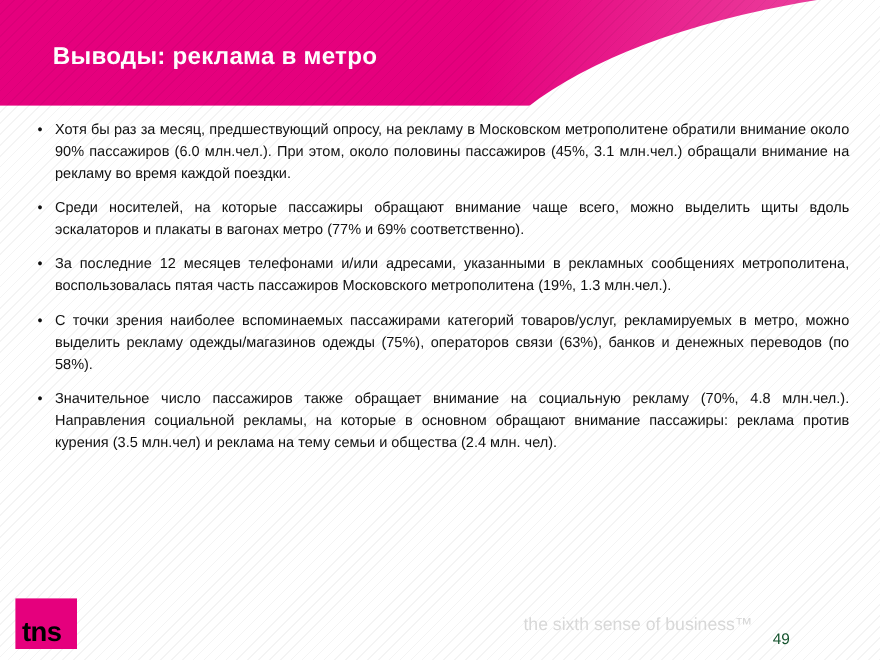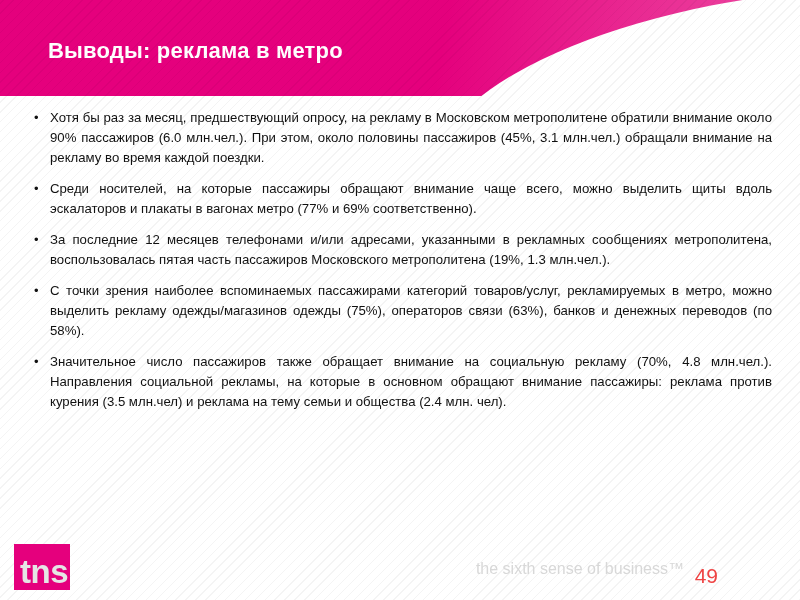--- a/index.html
+++ b/index.html
@@ -117,41 +117,41 @@
     bottom: 10px;
     width: 56px;
     height: 46px;
     background: #e5007d;
     z-index: 6;
   }
   .footer-logo .tns {
     position: absolute;
     left: 6px;
     bottom: 2px;
-    color: #e5e5e5;
-    font-size: 33px;
+    color: #000000;
+    font-size: 25px;
     font-weight: bold;
     letter-spacing: -0.5px;
     line-height: 1;
   }
   .footer-tagline {
     position: absolute;
     right: 116px;
     bottom: 22px;
     color: #d8d8d8;
     font-size: 16px;
     z-index: 6;
     white-space: nowrap;
   }
   .page-number {
     position: absolute;
     right: 82px;
     bottom: 12px;
-    color: #ef4444;
-    font-size: 21px;
+    color: #14532d;
+    font-size: 14px;
     z-index: 7;
     text-align: right;
   }
 </style>
 </head>
 <body>
 
 <div class="slide">
 
   <div class="header-band"></div>

